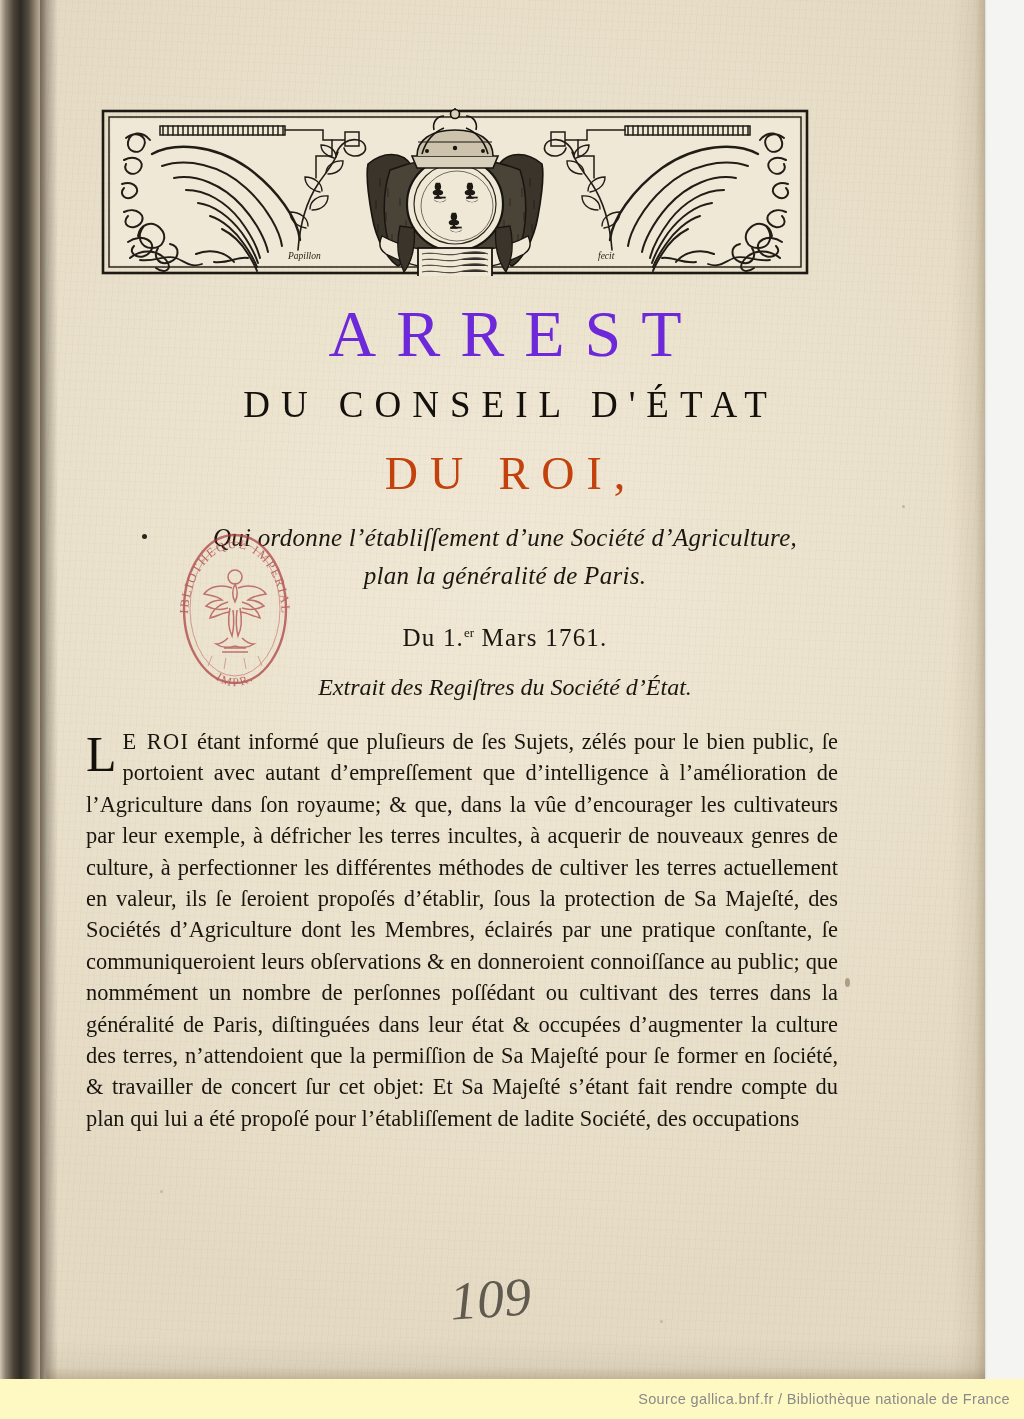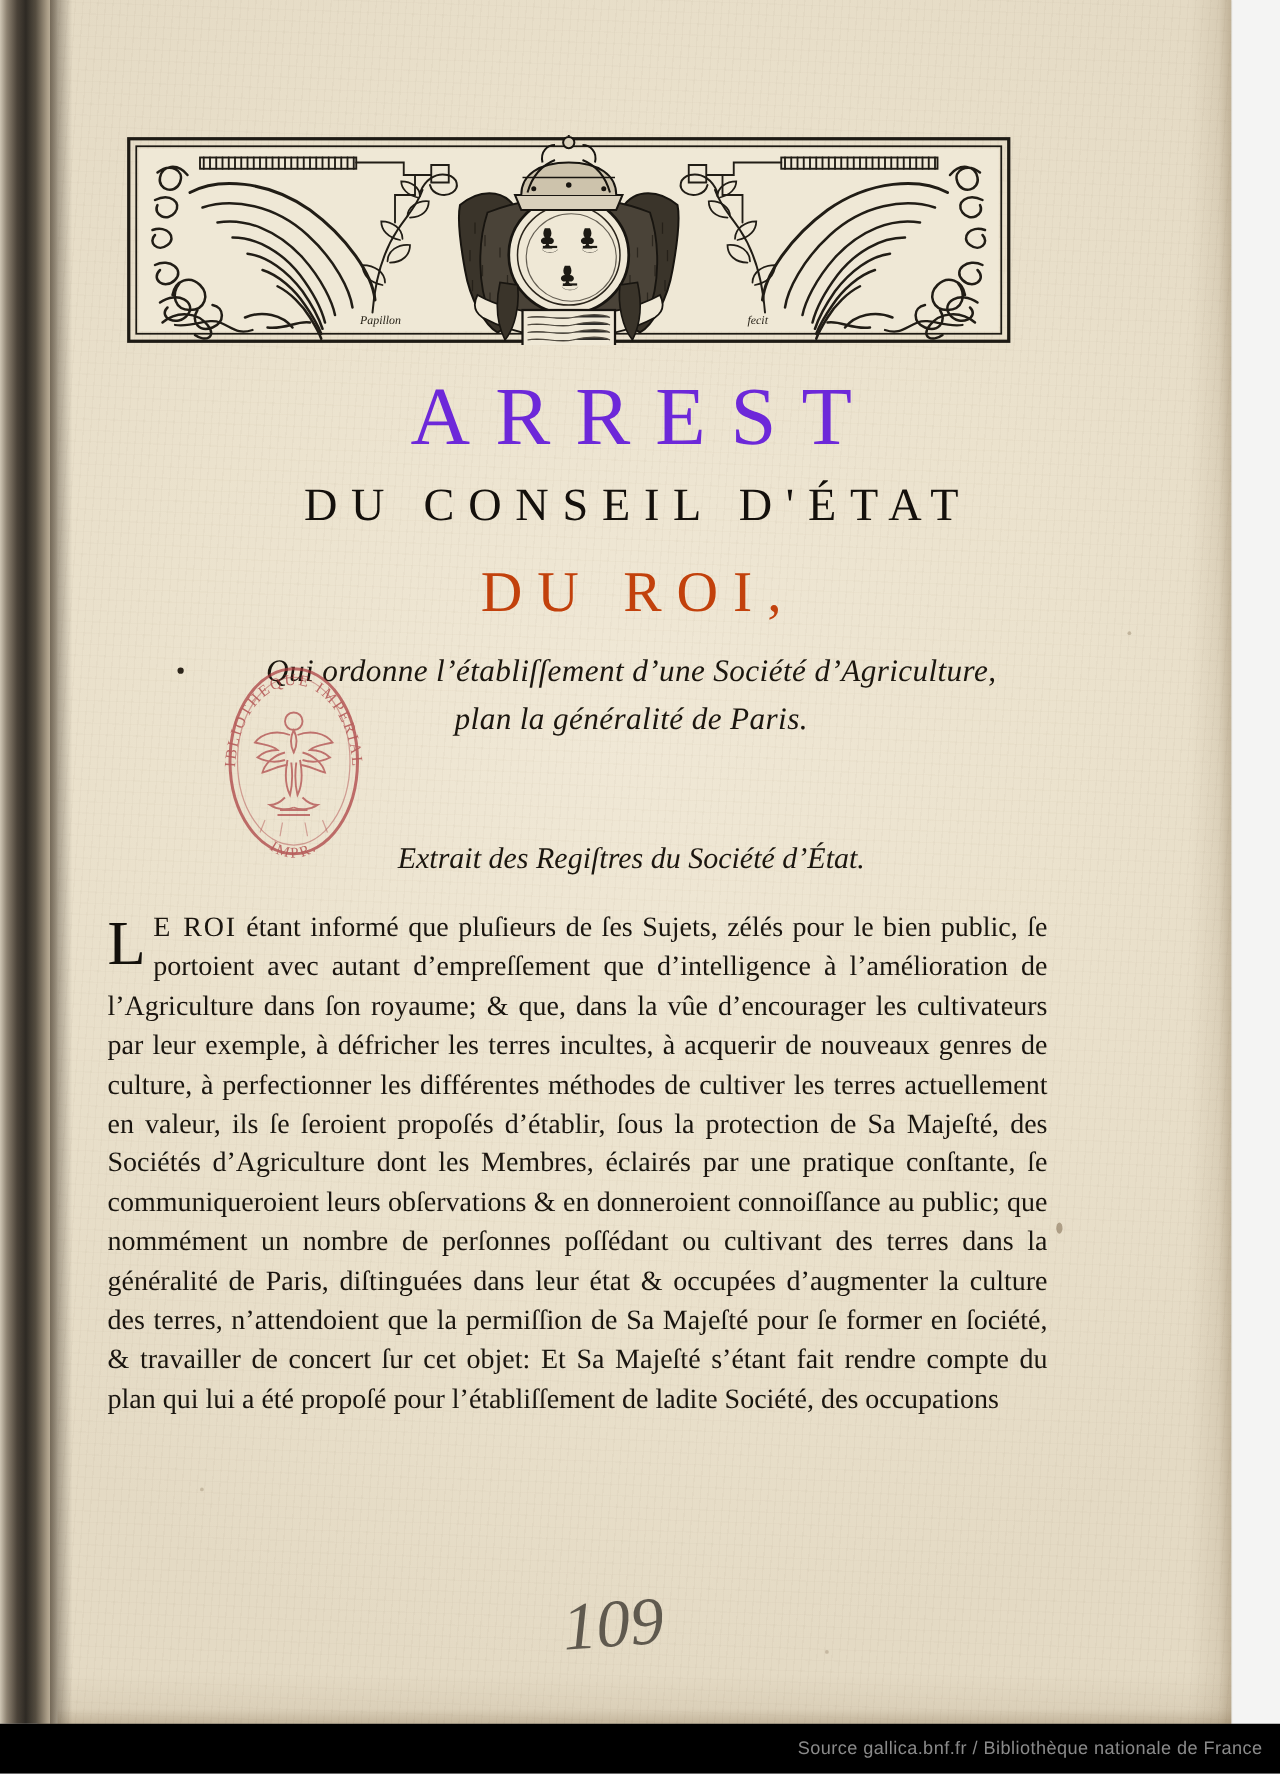--- a/index.html
+++ b/index.html
@@ -155,21 +155,21 @@
     font-size: 54px;
     color: #3f3a32;
     transform: rotate(-4deg);
     opacity: .8;
   }
 
   
   #footer-credit {
     position: absolute; left: 0; top: 1379px;
     width: 1024px; height: 40px;
-    background: #000000;
+    background: #fef9c3;
     display: flex; align-items: center; justify-content: flex-end;
     padding-right: 14px;
     font-family: "Liberation Sans", sans-serif;
     font-size: 14.5px;
     letter-spacing: .35px;
     color: #8a8a8a;
   }
 </style>
 </head>
 <body>
@@ -344,20 +344,23 @@
     </div>
 
     <div class="titleblock" id="title-arrest">ARREST</div>
     <div class="titleblock" id="title-conseil">DU CONSEIL D'ÉTAT</div>
     <div class="titleblock" id="title-roi">DU ROI,</div>
 
     <div id="lead-dot"></div>
     <div class="subtitle-italic" id="sub-line1">Qui ordonne l’établiſſement d’une Société d’Agriculture,</div>
     <div class="subtitle-italic" id="sub-line2">plan la généralité de Paris.</div>
 
+    <div id="date-line">
+      <span>Du 1.</span><span class="sup">er</span><span> Mars 1761.</span>
+    </div>
 
     <div id="extrait-line">Extrait des Regiſtres du Société d’État.</div>
 
     <div id="body-text">
       <p><span class="dropcap">L</span><span class="smallcaps">E ROI</span><span> étant informé que pluſieurs de ſes Sujets, zélés pour le bien public, ſe portoient avec autant d’empreſſement que d’intelligence à l’amélioration de l’Agriculture dans ſon royaume; &amp; que, dans la vûe d’encourager les cultivateurs par leur exemple, à défricher les terres incultes, à acquerir de nouveaux genres de culture, à perfectionner les différentes méthodes de cultiver les terres actuellement en valeur, ils ſe ſeroient propoſés d’établir, ſous la protection de Sa Majeſté, des Sociétés d’Agriculture dont les Membres, éclairés par une pratique conſtante, ſe communiqueroient leurs obſervations &amp; en donneroient connoiſſance au public; que nommément un nombre de perſonnes poſſédant ou cultivant des terres dans la généralité de Paris, diſtinguées dans leur état &amp; occupées d’augmenter la culture des terres, n’attendoient que la permiſſion de Sa Majeſté pour ſe former en ſociété, &amp; travailler de concert ſur cet objet: Et Sa Majeſté s’étant fait rendre compte du plan qui lui a été propoſé pour l’établiſſement de ladite Société, des occupations</span></p>
     </div>
 
     <div id="folio">109</div>
   </div>
 

